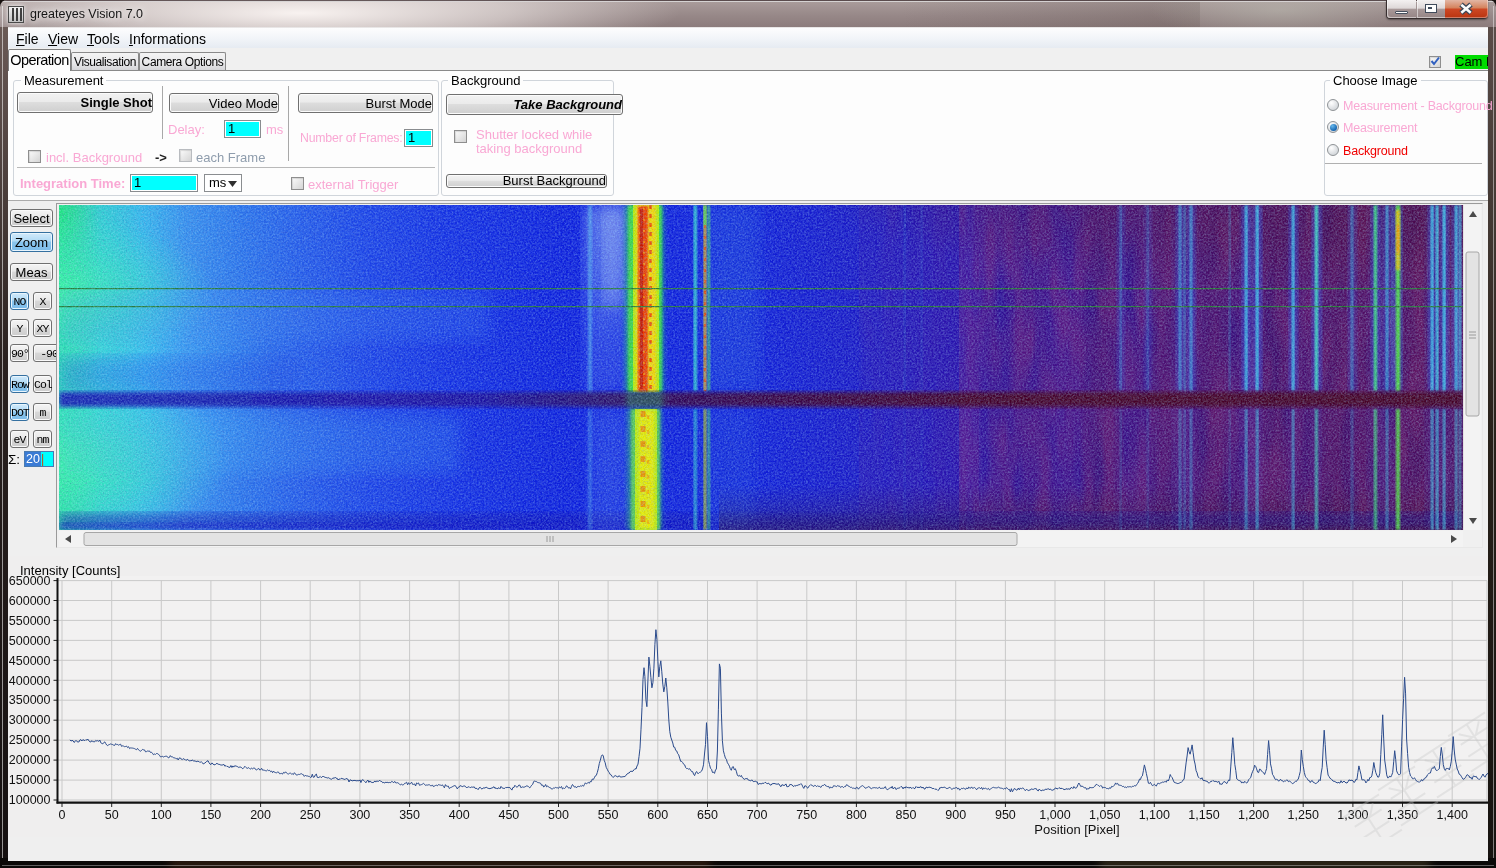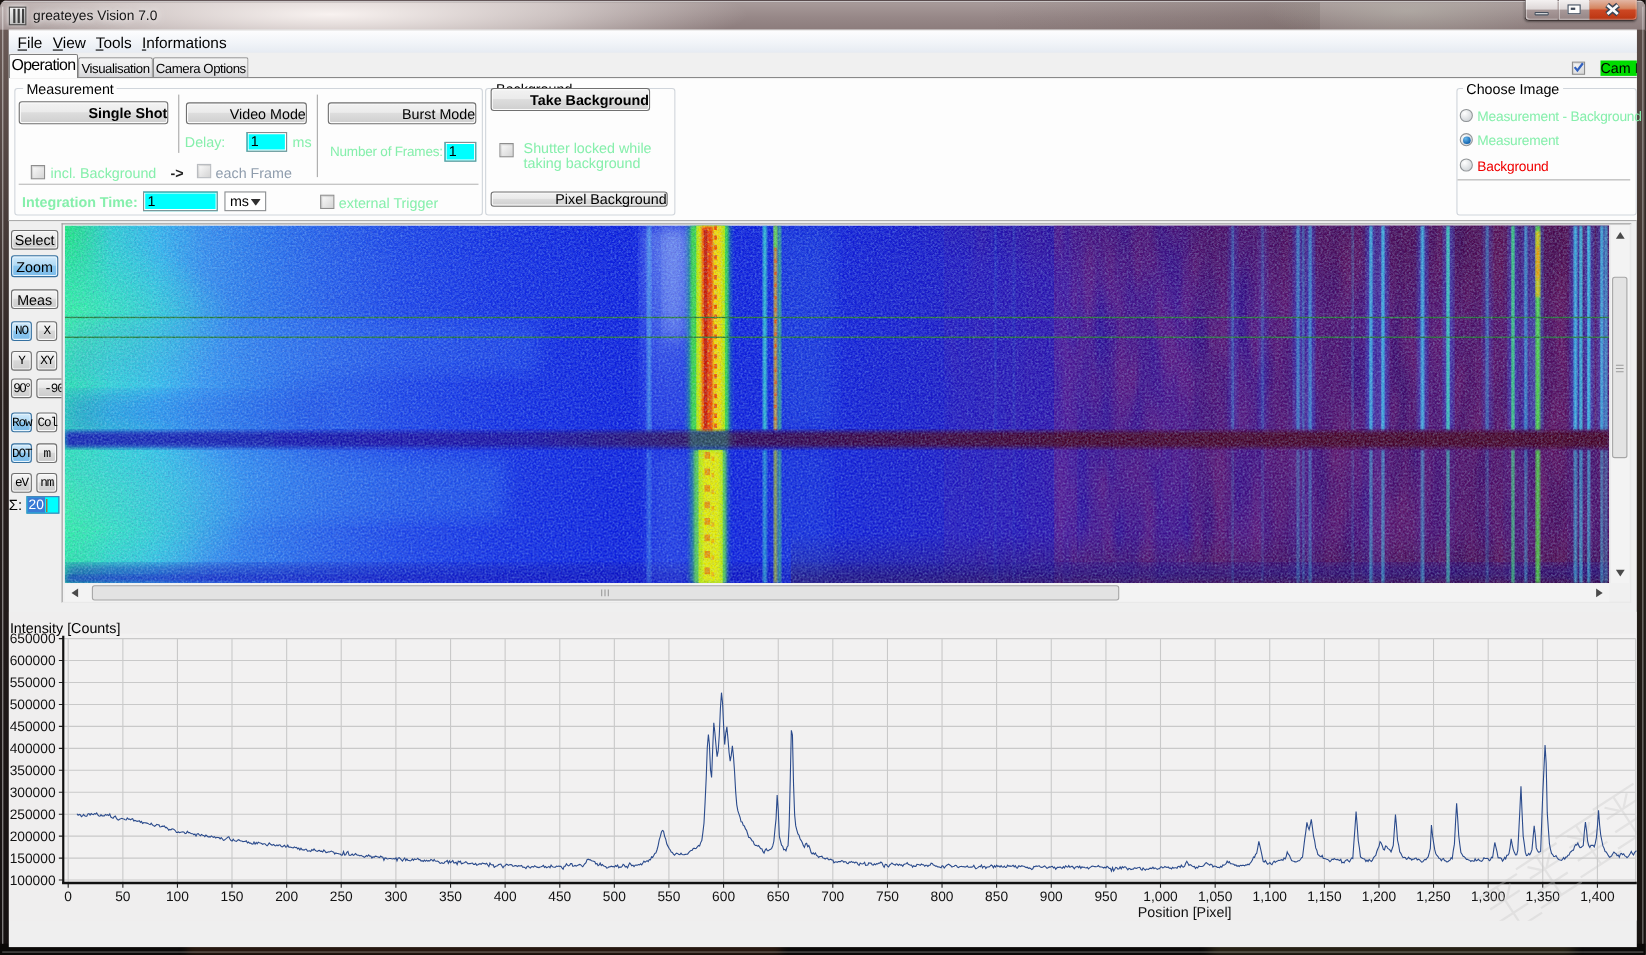--- a/index.html
+++ b/index.html
@@ -3,21 +3,21 @@
 *{margin:0;padding:0;box-sizing:border-box;}
 html,body{width:1496px;height:868px;overflow:hidden;background:#17100e;font-family:"Liberation Sans",sans-serif;}
 .abs{position:absolute;}
 #stage{position:relative;width:1496px;height:868px;}
 .btn{position:absolute;border:1px solid #707070;border-radius:3px;background:linear-gradient(#f2f2f2,#ebebeb 45%,#dddddd 50%,#cfcfcf);box-shadow:inset 0 0 0 1px #fbfbfb;font-size:13px;color:#000;text-align:right;}
 .cb{position:absolute;width:13px;height:13px;border:1px solid #8e8e8e;background:linear-gradient(135deg,#fcfcfc,#d4d4d4);box-shadow:inset 1px 1px 1px rgba(0,0,0,0.12);}
 .cyan{position:absolute;background:#00ffff;border:1px solid #898c8f;box-shadow:0 0 0 1px #fff inset;font-size:13px;color:#000;padding-left:3px;}
 .gb{position:absolute;border:1px solid #d0d5db;border-radius:3px;}
 .gbl{position:absolute;background:#fdfdfd;font-size:13px;color:#000;padding:0 3px;line-height:13px;}
 .radio{position:absolute;width:12px;height:12px;border-radius:50%;border:1px solid #8f9396;background:radial-gradient(circle at 35% 30%,#ffffff,#dcdfe2 60%,#c8ccd0);}
-.t13{position:absolute;font-size:13px;color:#86efac;white-space:nowrap;}
+.t13{position:absolute;font-size:13px;color:#f9a8d4;white-space:nowrap;}
 .sep{position:absolute;background:#a8a8a8;}
 </style></head><body>
 <div id="stage">
 
 <div class="abs" style="left:0;top:0;width:1496px;height:868px;background:#0d0a09;border-radius:7px 7px 0 0;"></div>
 <div class="abs" style="left:0;top:0;width:1496px;height:28px;border-radius:7px 7px 0 0;background:linear-gradient(#ab9e9d,#978888 55%,#8b7b7b);overflow:hidden;">
       <div class="abs" style="left:-80px;top:-30px;width:760px;height:86px;background:radial-gradient(closest-side,rgba(248,242,240,1),rgba(246,240,238,0.55) 55%,rgba(245,238,236,0) 100%);"></div>
       <div class="abs" style="left:900px;top:0;width:300px;height:28px;background:linear-gradient(90deg,rgba(90,75,72,0),rgba(90,75,72,0.25));"></div>
       <div class="abs" style="left:1150px;top:-20px;width:260px;height:60px;background:radial-gradient(closest-side,rgba(190,190,180,0.5),rgba(190,190,180,0));"></div>
       <div class="abs" style="left:0;top:0;width:1496px;height:1.5px;background:rgba(70,55,58,0.8);border-radius:7px 7px 0 0;"></div>
@@ -83,24 +83,24 @@
 <div class="sep" style="left:17px;top:167px;width:418px;height:1px;background:#b9b9b9;"></div>
 <div class="t13" style="left:20px;top:176px;font-weight:bold;">Integration Time:</div>
 <div class="cyan" style="left:130px;top:174px;width:68px;height:18px;line-height:16px;">1</div>
 <div class="abs" style="left:204px;top:174px;width:38px;height:18px;border:1px solid #8a8d90;background:#fff;font-size:13px;line-height:16px;padding-left:4px;">ms<svg width="9" height="6" style="position:absolute;right:4px;top:6px;">
         <path d="M0 0h9l-4.5 6z" fill="#303030"></path>
       </svg></div>
 <div class="cb" style="left:291px;top:177px;"></div>
 <div class="t13" style="left:308px;top:177px;">external Trigger</div>
 <div class="gb" style="left:441px;top:80px;width:173px;height:116px;"></div>
 <div class="gbl" style="left:448px;top:74px;">Background</div>
-<div class="btn" style="left:446px;top:80px;width:145px;height:21px;font-weight:bold;line-height:20px;">Take Background</div>
+<div class="btn" style="left:446px;top:94px;width:177px;height:21px;font-weight:bold;line-height:20px;font-style:italic;">Take Background</div>
 <div class="cb" style="left:454px;top:130px;"></div>
 <div class="t13" style="left:476px;top:128px;line-height:13.5px;">Shutter locked while<br>taking background</div>
-<div class="btn" style="left:446px;top:174px;width:161px;height:14px;font-size:13px;line-height:12px;">Pixel Background</div>
+<div class="btn" style="left:446px;top:174px;width:161px;height:14px;font-size:13px;line-height:12px;">Burst Background</div>
 <div class="cb" style="left:1429px;top:56px;width:12px;height:12px;"></div>
 <svg width="12" height="12" style="position:absolute;left:1429px;top:55px;">
       <path d="M2.5 6 L5 9 L10 2.5" stroke="#3060c0" stroke-width="2" fill="none"></path>
     </svg>
 <div class="abs" style="left:1455px;top:55px;width:33px;height:14px;background:#00dc00;font-size:13px;color:#000;line-height:14px;overflow:hidden;white-space:nowrap;">Cam L</div>
 <div class="gb" style="left:1324px;top:80px;width:164px;height:116px;"></div>
 <div class="gbl" style="left:1330px;top:74px;">Choose Image</div>
 <div class="radio" style="left:1327px;top:99px;"></div>
 <div class="t13" style="left:1343px;top:99px;font-size:12.5px;letter-spacing:-0.2px;">Measurement - Background</div>
 <div class="radio" style="left:1327px;top:121px;"></div>
@@ -109,21 +109,21 @@
 <div class="radio" style="left:1327px;top:144px;"></div>
 <div class="t13" style="left:1343px;top:144px;color:#f00000;font-size:12.5px;letter-spacing:-0.2px;">Background</div>
 <div class="sep" style="left:1325px;top:163px;width:157px;height:1px;background:#b0b0b0;"></div>
 <div style="position:absolute;border:1px solid #707070;border-radius:3px;background:linear-gradient(#f4f4f4,#e9e9e9 45%,#d8d8d8 50%,#cccccc);box-shadow:inset 0 0 0 1px #fafafa;text-align:center;color:#000;left:10px;top:209px;width:43px;height:18px;font-size:13px;line-height:17px;">Select</div>
 <div style="position:absolute;border:1px solid #3570a0;border-radius:3px;background:linear-gradient(#d2eafb,#b0daf5 45%,#8ac6ee 50%,#7cbcea);box-shadow:inset 0 0 0 1px #e8f5fd;text-align:center;color:#000;left:10px;top:232px;width:43px;height:20px;font-size:13px;line-height:19px;">Zoom</div>
 <div style="position:absolute;border:1px solid #707070;border-radius:3px;background:linear-gradient(#f4f4f4,#e9e9e9 45%,#d8d8d8 50%,#cccccc);box-shadow:inset 0 0 0 1px #fafafa;text-align:center;color:#000;left:10px;top:263px;width:43px;height:18px;font-size:13px;line-height:17px;">Meas</div>
 <div style="position:absolute;border:1px solid #3570a0;border-radius:3px;background:linear-gradient(#d2eafb,#b0daf5 45%,#8ac6ee 50%,#7cbcea);box-shadow:inset 0 0 0 1px #e8f5fd;text-align:center;color:#000;left:10px;top:292px;width:19px;height:18px;font-family:'Liberation Mono',monospace;font-size:11.5px;line-height:17px;letter-spacing:-1px;">NO</div>
 <div style="position:absolute;border:1px solid #707070;border-radius:3px;background:linear-gradient(#f4f4f4,#e9e9e9 45%,#d8d8d8 50%,#cccccc);box-shadow:inset 0 0 0 1px #fafafa;text-align:center;color:#000;left:33px;top:292px;width:19px;height:18px;font-family:'Liberation Mono',monospace;font-size:11.5px;line-height:17px;letter-spacing:-1px;">X</div>
 <div style="position:absolute;border:1px solid #707070;border-radius:3px;background:linear-gradient(#f4f4f4,#e9e9e9 45%,#d8d8d8 50%,#cccccc);box-shadow:inset 0 0 0 1px #fafafa;text-align:center;color:#000;left:10px;top:319px;width:19px;height:18px;font-family:'Liberation Mono',monospace;font-size:11.5px;line-height:17px;letter-spacing:-1px;">Y</div>
 <div style="position:absolute;border:1px solid #707070;border-radius:3px;background:linear-gradient(#f4f4f4,#e9e9e9 45%,#d8d8d8 50%,#cccccc);box-shadow:inset 0 0 0 1px #fafafa;text-align:center;color:#000;left:33px;top:319px;width:19px;height:18px;font-family:Liberation Mono, monospace;font-size:11.5px;line-height:17px;letter-spacing:-1px;">XY</div>
-<div style="position:absolute;border:1px solid #707070;border-radius:3px;background:linear-gradient(#f4f4f4,#e9e9e9 45%,#d8d8d8 50%,#cccccc);box-shadow:inset 0 0 0 1px #fafafa;text-align:center;color:#000;left:10px;top:344px;width:19px;height:18px;font-family:Liberation Sans, sans-serif;font-size:11.5px;line-height:17px;letter-spacing:-1px;">90°</div>
+<div style="position:absolute;border:1px solid #707070;border-radius:3px;background:linear-gradient(#f4f4f4,#e9e9e9 45%,#d8d8d8 50%,#cccccc);box-shadow:inset 0 0 0 1px #fafafa;text-align:center;color:#000;left:10px;top:344px;width:19px;height:18px;font-family:Liberation Mono, monospace;font-size:11.5px;line-height:17px;letter-spacing:-1px;">90°</div>
 <div style="position:absolute;border:1px solid #707070;border-radius:3px;background:linear-gradient(#f4f4f4,#e9e9e9 45%,#d8d8d8 50%,#cccccc);box-shadow:inset 0 0 0 1px #fafafa;text-align:center;color:#000;left:33px;top:344px;width:38px;height:18px;font-family:'Liberation Mono',monospace;font-size:11.5px;line-height:17px;letter-spacing:-1px;">-90°</div>
 <div style="position:absolute;border:1px solid #3570a0;border-radius:3px;background:linear-gradient(#d2eafb,#b0daf5 45%,#8ac6ee 50%,#7cbcea);box-shadow:inset 0 0 0 1px #e8f5fd;text-align:center;color:#000;left:10px;top:375px;width:19px;height:18px;font-family:'Liberation Mono',monospace;font-size:11.5px;line-height:17px;letter-spacing:-1px;">Row</div>
 <div style="position:absolute;border:1px solid #707070;border-radius:3px;background:linear-gradient(#f4f4f4,#e9e9e9 45%,#d8d8d8 50%,#cccccc);box-shadow:inset 0 0 0 1px #fafafa;text-align:center;color:#000;left:33px;top:375px;width:19px;height:18px;font-family:'Liberation Mono',monospace;font-size:11.5px;line-height:17px;letter-spacing:-1px;">Col</div>
 <div style="position:absolute;border:1px solid #3570a0;border-radius:3px;background:linear-gradient(#d2eafb,#b0daf5 45%,#8ac6ee 50%,#7cbcea);box-shadow:inset 0 0 0 1px #e8f5fd;text-align:center;color:#000;left:10px;top:403px;width:19px;height:18px;font-family:'Liberation Mono',monospace;font-size:11.5px;line-height:17px;letter-spacing:-1px;">DOT</div>
 <div style="position:absolute;border:1px solid #707070;border-radius:3px;background:linear-gradient(#f4f4f4,#e9e9e9 45%,#d8d8d8 50%,#cccccc);box-shadow:inset 0 0 0 1px #fafafa;text-align:center;color:#000;left:33px;top:403px;width:19px;height:18px;font-family:'Liberation Mono',monospace;font-size:11.5px;line-height:17px;letter-spacing:-1px;">m</div>
 <div style="position:absolute;border:1px solid #707070;border-radius:3px;background:linear-gradient(#f4f4f4,#e9e9e9 45%,#d8d8d8 50%,#cccccc);box-shadow:inset 0 0 0 1px #fafafa;text-align:center;color:#000;left:10px;top:430px;width:19px;height:18px;font-family:'Liberation Mono',monospace;font-size:11.5px;line-height:17px;letter-spacing:-1px;">eV</div>
 <div style="position:absolute;border:1px solid #707070;border-radius:3px;background:linear-gradient(#f4f4f4,#e9e9e9 45%,#d8d8d8 50%,#cccccc);box-shadow:inset 0 0 0 1px #fafafa;text-align:center;color:#000;left:33px;top:430px;width:19px;height:18px;font-family:'Liberation Mono',monospace;font-size:11.5px;line-height:17px;letter-spacing:-1px;">nm</div>
 <div class="abs" style="left:8px;top:452px;font-size:13.5px;color:#000;">Σ:</div>
 <div class="abs" style="left:24px;top:451px;width:30px;height:16px;background:#00ffff;border:1px solid #4a7ab0;font-size:12.5px;line-height:14px;"><span style="background:#3a7bd5;color:#fff;padding:0 1px;">20</span><span style="color:#c84a10;">|</span></div>
 <div class="abs" style="left:56px;top:203px;width:1427px;height:345px;border:1px solid #9a9a9a;border-right-color:#e8e8e8;border-bottom-color:#e8e8e8;background:#f0f0f0;"></div>
@@ -420,13 +420,13 @@
         </g>
         <g transform="translate(1436 212) rotate(-33)">
           <path d="M-22 -21h44M-22 21h44M-16 -7h32M-16 7h32M0 -21v42M-12 -17l10 10M12 -17l-10 10" stroke="#c8c8c8" stroke-width="2" fill="none"></path>
         </g>
         <g transform="translate(1470 186) rotate(-33)">
           <path d="M-22 -21h44M-22 21h44M-16 -7h32M-16 7h32M0 -21v42M-12 -17l10 10M12 -17l-10 10" stroke="#c8c8c8" stroke-width="2" fill="none"></path>
         </g>
       </g>
       <polyline points="62.0,183.8 63.0,185.1 64.0,184.4 65.0,184.7 66.0,186.4 67.0,185.7 68.0,184.3 69.0,185.7 69.9,185.9 70.9,186.0 71.9,184.0 72.9,183.6 73.9,185.0 74.9,183.6 75.9,184.2 76.9,184.6 77.9,183.6 78.9,184.1 79.9,183.1 80.9,184.9 81.9,185.8 82.9,186.0 83.8,184.6 84.8,185.7 85.8,185.7 86.8,185.8 87.8,184.4 88.8,185.1 89.8,184.6 90.8,185.4 91.8,184.0 92.8,186.8 93.8,187.4 94.8,187.9 95.8,186.5 96.8,185.9 97.7,187.5 98.7,189.0 99.7,189.6 100.7,188.8 101.7,188.4 102.7,187.9 103.7,188.3 104.7,188.6 105.7,189.2 106.7,189.4 107.7,187.6 108.7,188.6 109.7,188.5 110.7,189.2 111.7,188.5 112.6,188.2 113.6,190.4 114.6,189.8 115.6,190.1 116.6,190.7 117.6,190.5 118.6,190.1 119.6,191.6 120.6,190.7 121.6,192.6 122.6,191.9 123.6,192.0 124.6,192.1 125.6,192.3 126.5,192.6 127.5,193.2 128.5,193.7 129.5,192.4 130.5,193.8 131.5,194.6 132.5,195.2 133.5,194.5 134.5,193.4 135.5,193.8 136.5,193.9 137.5,195.8 138.5,195.6 139.5,195.0 140.4,195.2 141.4,194.9 142.4,196.4 143.4,196.2 144.4,197.2 145.4,198.7 146.4,198.0 147.4,198.5 148.4,197.5 149.4,197.6 150.4,198.2 151.4,199.2 152.4,200.8 153.4,200.7 154.3,200.3 155.3,201.0 156.3,200.6 157.3,200.3 158.3,200.2 159.3,200.5 160.3,201.9 161.3,201.5 162.3,199.6 163.3,200.9 164.3,200.8 165.3,201.6 166.3,201.9 167.3,201.9 168.3,202.9 169.2,202.2 170.2,204.0 171.2,202.1 172.2,201.8 173.2,203.0 174.2,203.7 175.2,202.6 176.2,203.3 177.2,203.5 178.2,204.5 179.2,203.2 180.2,204.0 181.2,204.9 182.2,204.6 183.1,205.0 184.1,203.9 185.1,204.7 186.1,205.2 187.1,204.6 188.1,205.9 189.1,205.2 190.1,205.4 191.1,205.5 192.1,206.6 193.1,205.5 194.1,206.5 195.1,207.9 196.1,207.6 197.0,206.8 198.0,206.2 199.0,205.1 200.0,204.7 201.0,206.7 202.0,208.1 203.0,208.5 204.0,206.9 205.0,208.2 206.0,208.6 207.0,208.9 208.0,207.8 209.0,207.4 210.0,208.1 210.9,208.4 211.9,208.5 212.9,209.1 213.9,209.0 214.9,208.9 215.9,208.4 216.9,210.3 217.9,209.5 218.9,210.5 219.9,210.5 220.9,211.3 221.9,211.4 222.9,209.5 223.9,211.5 224.9,209.9 225.8,211.1 226.8,209.6 227.8,210.1 228.8,210.3 229.8,210.8 230.8,211.5 231.8,211.0 232.8,211.0 233.8,212.1 234.8,212.8 235.8,211.8 236.8,210.3 237.8,211.3 238.8,212.1 239.7,212.3 240.7,211.6 241.7,212.6 242.7,213.0 243.7,212.1 244.7,212.9 245.7,212.0 246.7,212.1 247.7,213.6 248.7,213.9 249.7,213.1 250.7,212.4 251.7,214.0 252.7,213.7 253.6,212.3 254.6,214.2 255.6,214.1 256.6,214.3 257.6,214.7 258.6,214.8 259.6,213.9 260.6,214.6 261.6,214.3 262.6,215.7 263.6,215.0 264.6,216.7 265.6,215.1 266.6,216.4 267.6,216.6 268.5,216.8 269.5,216.1 270.5,216.1 271.5,217.7 272.5,217.6 273.5,217.4 274.5,218.1 275.5,216.4 276.5,217.1 277.5,215.8 278.5,217.0 279.5,217.7 280.5,218.0 281.5,217.3 282.4,217.1 283.4,218.0 284.4,217.8 285.4,218.5 286.4,216.7 287.4,217.8 288.4,219.1 289.4,218.9 290.4,218.4 291.4,218.5 292.4,218.0 293.4,217.7 294.4,218.4 295.4,218.7 296.3,220.4 297.3,219.4 298.3,219.9 299.3,219.9 300.3,220.3 301.3,220.4 302.3,221.4 303.3,221.2 304.3,218.2 305.3,221.3 306.3,221.1 307.3,218.9 308.3,218.0 309.3,221.4 310.2,221.6 311.2,221.3 312.2,220.4 313.2,221.6 314.2,221.0 315.2,220.0 316.2,221.0 317.2,221.4 318.2,221.5 319.2,222.1 320.2,221.6 321.2,222.2 322.2,222.7 323.2,223.4 324.2,222.7 325.1,221.8 326.1,222.5 327.1,221.2 328.1,222.3 329.1,222.2 330.1,224.0 331.1,222.9 332.1,223.4 333.1,222.3 334.1,222.5 335.1,222.9 336.1,223.2 337.1,223.6 338.1,222.3 339.0,223.0 340.0,223.2 341.0,226.0 342.0,223.9 343.0,224.1 344.0,224.9 345.0,224.7 346.0,224.4 347.0,224.5 348.0,224.7 349.0,224.9 350.0,224.5 351.0,225.0 352.0,223.9 352.9,226.6 353.9,224.1 354.9,223.7 355.9,224.6 356.9,225.7 357.9,226.8 358.9,225.1 359.9,224.0 360.9,226.4 361.9,224.9 362.9,226.2 363.9,226.3 364.9,226.6 365.9,226.2 366.9,224.9 367.8,226.1 368.8,224.8 369.8,225.4 370.8,225.2 371.8,224.2 372.8,225.5 373.8,225.5 374.8,226.8 375.8,226.4 376.8,227.1 377.8,225.9 378.8,227.0 379.8,226.0 380.8,226.8 381.7,226.4 382.7,226.7 383.7,225.4 384.7,225.8 385.7,226.8 386.7,225.4 387.7,226.8 388.7,226.9 389.7,226.7 390.7,227.3 391.7,228.5 392.7,228.8 393.7,228.2 394.7,229.0 395.6,228.7 396.6,227.4 397.6,227.1 398.6,226.2 399.6,228.8 400.6,226.7 401.6,228.3 402.6,227.4 403.6,226.2 404.6,228.4 405.6,228.4 406.6,227.9 407.6,230.0 408.6,226.9 409.6,227.6 410.5,226.9 411.5,229.3 412.5,228.9 413.5,228.6 414.5,228.1 415.5,227.4 416.5,228.2 417.5,229.4 418.5,229.0 419.5,229.1 420.5,228.8 421.5,228.7 422.5,229.8 423.5,229.8 424.4,228.9 425.4,230.6 426.4,230.1 427.4,229.5 428.4,229.2 429.4,229.8 430.4,228.6 431.4,228.9 432.4,229.1 433.4,229.5 434.4,228.8 435.4,230.4 436.4,231.8 437.4,228.6 438.3,230.0 439.3,230.3 440.3,230.1 441.3,232.5 442.3,231.7 443.3,231.3 444.3,231.0 445.3,230.0 446.3,229.7 447.3,229.6 448.3,231.2 449.3,232.9 450.3,231.2 451.3,231.1 452.2,229.6 453.2,230.0 454.2,230.7 455.2,230.2 456.2,229.9 457.2,230.2 458.2,231.5 459.2,231.5 460.2,230.9 461.2,230.8 462.2,231.8 463.2,231.0 464.2,231.2 465.2,231.2 466.2,230.8 467.1,232.4 468.1,232.3 469.1,232.6 470.1,233.7 471.1,231.9 472.1,231.2 473.1,232.5 474.1,233.1 475.1,232.0 476.1,231.8 477.1,232.2 478.1,231.0 479.1,231.8 480.1,232.3 481.0,232.5 482.0,232.7 483.0,232.2 484.0,232.0 485.0,231.5 486.0,230.7 487.0,232.5 488.0,231.7 489.0,232.9 490.0,232.3 491.0,231.7 492.0,232.8 493.0,230.4 494.0,231.8 494.9,232.2 495.9,232.4 496.9,232.3 497.9,231.3 498.9,231.7 499.9,231.3 500.9,231.6 501.9,231.5 502.9,232.9 503.9,234.1 504.9,231.5 505.9,231.5 506.9,229.3 507.9,230.5 508.9,231.2 509.8,230.7 510.8,229.1 511.8,229.1 512.8,231.6 513.8,231.3 514.8,230.8 515.8,231.3 516.8,230.9 517.8,230.4 518.8,229.8 519.8,230.1 520.8,231.1 521.8,231.9 522.8,230.4 523.7,229.2 524.7,228.3 525.7,225.5 526.7,225.1 527.7,225.5 528.7,225.7 529.7,226.5 530.7,226.7 531.7,226.9 532.7,227.4 533.7,229.4 534.7,229.0 535.7,231.0 536.7,230.3 537.6,228.5 538.6,230.8 539.6,229.9 540.6,231.1 541.6,231.5 542.6,231.8 543.6,233.1 544.6,232.8 545.6,232.0 546.6,232.1 547.6,231.4 548.6,231.8 549.6,231.8 550.6,232.3 551.5,230.9 552.5,231.7 553.5,230.5 554.5,233.0 555.5,232.1 556.5,232.5 557.5,231.7 558.5,229.8 559.5,230.5 560.5,232.1 561.5,231.6 562.5,232.9 563.5,230.3 564.5,228.5 565.5,229.8 566.4,231.1 567.4,230.5 568.4,231.9 569.4,230.6 570.4,230.4 571.4,230.6 572.4,229.9 573.4,230.2 574.4,229.3 575.4,230.3 576.4,228.6 577.4,226.8 578.4,227.9 579.4,227.1 580.3,226.4 581.3,227.3 582.3,225.4 583.3,225.7 584.3,223.0 585.3,223.6 586.3,221.8 587.3,219.9 588.3,219.4 589.3,216.5 590.3,212.7 591.3,207.5 592.3,204.4 593.3,200.4 594.2,198.9 595.2,199.5 596.2,204.3 597.2,206.8 598.2,211.3 599.2,213.2 600.2,215.2 601.2,216.5 602.2,218.5 603.2,218.9 604.2,220.5 605.2,221.5 606.2,220.2 607.2,219.6 608.1,220.0 609.1,220.8 610.1,220.9 611.1,219.6 612.1,220.9 613.1,221.0 614.1,220.9 615.1,220.7 616.1,220.6 617.1,220.5 618.1,219.1 619.1,218.0 620.1,217.2 621.1,217.1 622.1,215.6 623.0,215.1 624.0,215.5 625.0,215.1 626.0,213.8 627.0,212.6 628.0,213.1 629.0,210.0 630.0,208.1 631.0,200.7 632.0,192.2 633.0,173.2 634.0,151.4 635.0,123.4 636.0,111.7 636.9,120.6 637.9,143.8 638.9,150.7 639.9,124.9 640.9,101.1 641.9,110.3 642.9,121.5 643.9,131.8 644.9,126.7 645.9,112.2 646.9,88.3 647.9,73.7 648.9,83.5 649.9,105.3 650.8,120.9 651.8,110.5 652.8,104.8 653.8,115.8 654.8,128.1 655.8,135.9 656.8,130.5 657.8,122.0 658.8,131.8 659.8,146.0 660.8,163.9 661.8,175.7 662.8,181.2 663.8,184.1 664.8,187.0 665.7,191.1 666.7,191.2 667.7,194.4 668.7,194.9 669.7,197.6 670.7,198.8 671.7,202.2 672.7,205.4 673.7,205.4 674.7,206.6 675.7,208.3 676.7,208.9 677.7,211.7 678.7,212.6 679.6,212.5 680.6,213.2 681.6,212.7 682.6,214.1 683.6,215.6 684.6,215.6 685.6,218.2 686.6,219.6 687.6,216.8 688.6,215.5 689.6,217.4 690.6,217.4 691.6,216.4 692.6,216.0 693.5,215.2 694.5,213.0 695.5,208.8 696.5,198.0 697.5,188.4 698.5,166.7 699.5,180.7 700.5,204.4 701.5,208.5 702.5,212.3 703.5,213.3 704.5,216.5 705.5,216.1 706.5,217.4 707.5,214.0 708.4,213.0 709.4,195.0 710.4,153.2 711.4,107.9 712.4,112.2 713.4,157.1 714.4,184.7 715.4,194.8 716.4,198.6 717.4,202.1 718.4,203.3 719.4,206.8 720.4,208.2 721.4,210.2 722.3,212.7 723.3,214.3 724.3,211.1 725.3,210.6 726.3,213.7 727.3,212.7 728.3,215.2 729.3,218.9 730.3,220.2 731.3,219.3 732.3,220.6 733.3,219.4 734.3,221.6 735.3,222.2 736.2,223.5 737.2,222.7 738.2,222.7 739.2,222.3 740.2,224.0 741.2,224.2 742.2,224.9 743.2,224.3 744.2,224.1 745.2,225.6 746.2,225.6 747.2,225.1 748.2,225.8 749.2,225.8 750.1,228.5 751.1,227.7 752.1,227.5 753.1,228.0 754.1,227.3 755.1,227.3 756.1,227.3 757.1,226.3 758.1,226.7 759.1,227.9 760.1,227.2 761.1,227.5 762.1,229.0 763.1,229.1 764.1,227.6 765.0,228.0 766.0,227.1 767.0,228.0 768.0,227.7 769.0,228.5 770.0,227.7 771.0,228.0 772.0,229.9 773.0,230.7 774.0,228.6 775.0,229.2 776.0,229.4 777.0,229.1 778.0,227.9 778.9,230.8 779.9,230.6 780.9,230.4 781.9,228.3 782.9,228.7 783.9,228.7 784.9,230.1 785.9,230.5 786.9,229.3 787.9,230.2 788.9,229.2 789.9,229.4 790.9,228.6 791.9,228.7 792.8,227.6 793.8,228.4 794.8,230.8 795.8,232.4 796.8,229.8 797.8,229.9 798.8,231.4 799.8,232.2 800.8,230.3 801.8,229.6 802.8,228.5 803.8,229.4 804.8,229.8 805.8,230.5 806.8,229.3 807.7,229.7 808.7,230.7 809.7,229.6 810.7,230.5 811.7,230.3 812.7,231.5 813.7,229.9 814.7,229.4 815.7,229.3 816.7,228.3 817.7,229.8 818.7,230.2 819.7,230.6 820.7,230.4 821.6,232.3 822.6,231.0 823.6,231.6 824.6,231.6 825.6,229.7 826.6,229.9 827.6,230.2 828.6,230.7 829.6,229.5 830.6,230.1 831.6,230.1 832.6,231.5 833.6,230.6 834.6,230.6 835.5,231.6 836.5,230.6 837.5,230.6 838.5,228.7 839.5,229.0 840.5,230.3 841.5,230.6 842.5,231.4 843.5,231.3 844.5,232.2 845.5,232.1 846.5,232.4 847.5,232.9 848.5,231.1 849.4,231.5 850.4,233.2 851.4,231.9 852.4,230.8 853.4,230.2 854.4,229.6 855.4,230.3 856.4,231.0 857.4,232.3 858.4,231.8 859.4,231.4 860.4,230.7 861.4,230.8 862.4,232.2 863.4,232.7 864.3,232.0 865.3,231.8 866.3,231.6 867.3,231.9 868.3,231.7 869.3,232.3 870.3,232.0 871.3,231.1 872.3,232.4 873.3,232.4 874.3,232.2 875.3,232.3 876.3,232.0 877.3,230.6 878.2,232.6 879.2,233.8 880.2,233.2 881.2,232.5 882.2,231.6 883.2,232.0 884.2,230.3 885.2,233.0 886.2,231.7 887.2,231.5 888.2,233.6 889.2,232.3 890.2,232.2 891.2,232.1 892.1,231.4 893.1,230.4 894.1,231.0 895.1,232.9 896.1,231.1 897.1,232.2 898.1,230.6 899.1,231.8 900.1,231.2 901.1,232.3 902.1,231.0 903.1,232.1 904.1,232.4 905.1,231.4 906.0,232.6 907.0,232.5 908.0,230.5 909.0,231.5 910.0,231.2 911.0,231.6 912.0,231.2 913.0,230.6 914.0,232.1 915.0,231.0 916.0,232.8 917.0,233.1 918.0,231.2 919.0,231.4 920.0,231.9 920.9,230.9 921.9,231.5 922.9,231.5 923.9,232.1 924.9,232.7 925.9,232.4 926.9,233.4 927.9,233.0 928.9,233.5 929.9,234.5 930.9,233.8 931.9,231.6 932.9,231.9 933.9,231.2 934.8,231.7 935.8,231.3 936.8,231.1 937.8,232.2 938.8,232.5 939.8,232.4 940.8,231.8 941.8,231.2 942.8,232.4 943.8,233.3 944.8,232.8 945.8,232.1 946.8,232.3 947.8,231.7 948.7,231.5 949.7,233.0 950.7,232.2 951.7,234.2 952.7,233.1 953.7,232.3 954.7,232.6 955.7,232.1 956.7,232.8 957.7,233.3 958.7,231.8 959.7,233.0 960.7,231.1 961.7,231.9 962.7,232.2 963.6,230.9 964.6,232.4 965.6,231.9 966.6,231.5 967.6,232.4 968.6,233.8 969.6,232.3 970.6,231.9 971.6,231.7 972.6,232.8 973.6,231.4 974.6,233.5 975.6,231.9 976.6,232.6 977.5,232.2 978.5,232.8 979.5,233.1 980.5,232.4 981.5,233.9 982.5,233.0 983.5,232.3 984.5,231.6 985.5,231.3 986.5,231.7 987.5,231.8 988.5,231.9 989.5,231.7 990.5,230.9 991.4,231.9 992.4,232.1 993.4,232.2 994.4,232.4 995.4,233.1 996.4,232.4 997.4,233.0 998.4,231.6 999.4,232.3 1000.4,233.5 1001.4,233.4 1002.4,235.9 1003.4,232.7 1004.4,235.8 1005.4,234.3 1006.3,232.5 1007.3,232.9 1008.3,234.2 1009.3,233.9 1010.3,232.1 1011.3,233.8 1012.3,231.9 1013.3,232.9 1014.3,232.1 1015.3,232.2 1016.3,233.4 1017.3,234.7 1018.3,233.4 1019.3,233.8 1020.2,234.6 1021.2,234.1 1022.2,234.2 1023.2,232.9 1024.2,233.2 1025.2,233.5 1026.2,232.8 1027.2,232.7 1028.2,232.5 1029.2,234.3 1030.2,235.0 1031.2,233.1 1032.2,234.1 1033.2,235.0 1034.1,234.0 1035.1,234.2 1036.1,234.3 1037.1,233.4 1038.1,233.2 1039.1,233.6 1040.1,232.4 1041.1,233.7 1042.1,233.0 1043.1,233.7 1044.1,234.4 1045.1,233.8 1046.1,233.7 1047.1,232.1 1048.0,232.0 1049.0,232.9 1050.0,232.7 1051.0,231.6 1052.0,232.3 1053.0,232.6 1054.0,232.2 1055.0,233.2 1056.0,233.2 1057.0,233.9 1058.0,232.5 1059.0,233.3 1060.0,232.9 1061.0,232.9 1062.0,233.3 1062.9,231.7 1063.9,231.5 1064.9,232.6 1065.9,230.5 1066.9,231.9 1067.9,232.2 1068.9,231.4 1069.9,228.8 1070.9,227.0 1071.9,228.8 1072.9,230.7 1073.9,230.0 1074.9,230.6 1075.9,231.4 1076.8,231.9 1077.8,231.7 1078.8,233.6 1079.8,232.4 1080.8,233.0 1081.8,231.2 1082.8,231.7 1083.8,231.7 1084.8,231.6 1085.8,231.3 1086.8,230.3 1087.8,228.7 1088.8,228.3 1089.8,229.3 1090.7,229.6 1091.7,230.5 1092.7,229.5 1093.7,230.0 1094.7,232.2 1095.7,231.3 1096.7,231.5 1097.7,231.7 1098.7,232.6 1099.7,232.5 1100.7,233.0 1101.7,231.6 1102.7,232.3 1103.7,230.3 1104.7,230.6 1105.6,230.0 1106.6,229.2 1107.6,226.9 1108.6,228.2 1109.6,227.3 1110.6,229.2 1111.6,229.2 1112.6,229.4 1113.6,229.7 1114.6,230.6 1115.6,230.3 1116.6,231.5 1117.6,231.0 1118.6,231.7 1119.5,230.6 1120.5,230.9 1121.5,230.7 1122.5,230.7 1123.5,231.2 1124.5,230.2 1125.5,230.4 1126.5,229.6 1127.5,230.1 1128.5,228.8 1129.5,227.5 1130.5,225.9 1131.5,223.1 1132.5,223.5 1133.4,220.7 1134.4,219.9 1135.4,214.7 1136.4,208.9 1137.4,212.9 1138.4,217.6 1139.4,222.2 1140.4,227.2 1141.4,227.6 1142.4,226.3 1143.4,228.2 1144.4,229.7 1145.4,229.1 1146.4,228.2 1147.3,229.4 1148.3,230.1 1149.3,228.1 1150.3,226.9 1151.3,228.0 1152.3,227.1 1153.3,226.8 1154.3,226.1 1155.3,226.3 1156.3,225.8 1157.3,225.5 1158.3,226.2 1159.3,223.9 1160.3,225.0 1161.3,222.5 1162.2,218.5 1163.2,220.6 1164.2,221.6 1165.2,224.1 1166.2,226.3 1167.2,226.7 1168.2,227.0 1169.2,227.5 1170.2,227.5 1171.2,227.2 1172.2,226.5 1173.2,226.5 1174.2,225.4 1175.2,223.8 1176.1,223.3 1177.1,215.1 1178.1,206.9 1179.1,200.0 1180.1,191.6 1181.1,195.7 1182.1,198.2 1183.1,194.0 1184.1,188.9 1185.1,196.3 1186.1,204.0 1187.1,208.1 1188.1,214.8 1189.1,216.9 1190.0,220.7 1191.0,221.5 1192.0,222.5 1193.0,223.0 1194.0,221.7 1195.0,224.4 1196.0,224.4 1197.0,224.7 1198.0,225.1 1199.0,225.3 1200.0,226.1 1201.0,227.3 1202.0,226.3 1203.0,225.1 1204.0,225.4 1204.9,224.5 1205.9,225.1 1206.9,225.6 1207.9,225.3 1208.9,225.8 1209.9,226.3 1210.9,225.2 1211.9,228.4 1212.9,227.7 1213.9,228.5 1214.9,226.6 1215.9,225.9 1216.9,225.6 1217.9,226.9 1218.8,227.6 1219.8,225.5 1220.8,223.9 1221.8,224.5 1222.8,210.1 1223.8,196.6 1224.8,181.7 1225.8,194.3 1226.8,208.3 1227.8,214.7 1228.8,223.0 1229.8,223.8 1230.8,224.5 1231.8,224.7 1232.7,225.1 1233.7,227.1 1234.7,225.9 1235.7,227.1 1236.7,225.3 1237.7,226.4 1238.7,227.1 1239.7,225.9 1240.7,223.6 1241.7,222.5 1242.7,221.6 1243.7,217.9 1244.7,215.3 1245.7,213.2 1246.6,209.2 1247.6,210.3 1248.6,212.8 1249.6,216.1 1250.6,216.6 1251.6,213.1 1252.6,213.4 1253.6,215.3 1254.6,215.9 1255.6,216.7 1256.6,218.5 1257.6,215.6 1258.6,212.6 1259.6,198.4 1260.6,184.6 1261.5,194.4 1262.5,207.9 1263.5,212.2 1264.5,218.4 1265.5,219.8 1266.5,222.0 1267.5,223.7 1268.5,223.3 1269.5,223.6 1270.5,225.1 1271.5,224.7 1272.5,223.2 1273.5,224.6 1274.5,224.6 1275.4,225.9 1276.4,225.0 1277.4,225.1 1278.4,224.2 1279.4,224.0 1280.4,225.7 1281.4,225.1 1282.4,225.5 1283.4,226.7 1284.4,227.7 1285.4,227.4 1286.4,226.1 1287.4,225.3 1288.4,225.5 1289.3,224.0 1290.3,223.0 1291.3,219.4 1292.3,215.3 1293.3,194.0 1294.3,203.7 1295.3,210.3 1296.3,216.4 1297.3,220.2 1298.3,221.7 1299.3,222.7 1300.3,224.5 1301.3,224.6 1302.3,226.5 1303.2,225.0 1304.2,224.5 1305.2,226.3 1306.2,226.6 1307.2,227.5 1308.2,227.4 1309.2,226.5 1310.2,226.0 1311.2,223.7 1312.2,224.7 1313.2,217.0 1314.2,211.4 1315.2,191.9 1316.2,174.2 1317.2,188.5 1318.1,203.5 1319.1,211.7 1320.1,219.1 1321.1,220.6 1322.1,222.4 1323.1,222.8 1324.1,223.9 1325.1,225.2 1326.1,225.1 1327.1,225.8 1328.1,226.0 1329.1,227.1 1330.1,226.3 1331.1,226.8 1332.0,227.1 1333.0,224.7 1334.0,226.6 1335.0,226.1 1336.0,225.0 1337.0,226.3 1338.0,226.7 1339.0,227.1 1340.0,225.8 1341.0,223.8 1342.0,224.5 1343.0,224.4 1344.0,224.2 1345.0,224.8 1345.9,226.5 1346.9,225.8 1347.9,223.3 1348.9,223.8 1349.9,216.6 1350.9,209.9 1351.9,214.2 1352.9,218.2 1353.9,223.8 1354.9,223.9 1355.9,223.8 1356.9,224.4 1357.9,226.9 1358.9,225.5 1359.9,223.4 1360.8,224.8 1361.8,221.5 1362.8,221.5 1363.8,219.9 1364.8,214.3 1365.8,206.5 1366.8,212.2 1367.8,216.6 1368.8,219.1 1369.8,221.2 1370.8,221.0 1371.8,217.2 1372.8,198.3 1373.8,178.3 1374.7,158.8 1375.7,182.9 1376.7,204.1 1377.7,211.0 1378.7,218.9 1379.7,221.9 1380.7,221.6 1381.7,219.9 1382.7,221.1 1383.7,219.3 1384.7,216.4 1385.7,205.7 1386.7,194.7 1387.7,203.3 1388.6,214.8 1389.6,217.2 1390.6,218.7 1391.6,218.5 1392.6,217.8 1393.6,190.1 1394.6,163.5 1395.6,142.6 1396.6,121.3 1397.6,137.9 1398.6,183.0 1399.6,197.7 1400.6,211.2 1401.6,216.5 1402.5,219.9 1403.5,220.8 1404.5,222.7 1405.5,222.7 1406.5,221.8 1407.5,223.5 1408.5,225.0 1409.5,225.5 1410.5,225.9 1411.5,226.2 1412.5,225.2 1413.5,223.6 1414.5,225.1 1415.5,223.2 1416.5,223.1 1417.4,221.4 1418.4,221.2 1419.4,218.9 1420.4,218.1 1421.4,217.0 1422.4,217.0 1423.4,213.5 1424.4,211.9 1425.4,212.3 1426.4,210.4 1427.4,213.0 1428.4,214.5 1429.4,214.4 1430.4,213.4 1431.3,212.8 1432.3,200.4 1433.3,191.4 1434.3,199.0 1435.3,208.6 1436.3,212.7 1437.3,214.4 1438.3,212.4 1439.3,212.5 1440.3,212.4 1441.3,213.9 1442.3,210.5 1443.3,205.2 1444.3,194.1 1445.2,180.6 1446.2,194.0 1447.2,203.1 1448.2,208.1 1449.2,213.0 1450.2,215.0 1451.2,218.2 1452.2,218.6 1453.2,220.2 1454.2,221.9 1455.2,223.3 1456.2,222.9 1457.2,221.8 1458.2,220.2 1459.2,218.6 1460.1,219.4 1461.1,220.0 1462.1,222.0 1463.1,221.3 1464.1,223.3 1465.1,220.3 1466.1,219.9 1467.1,221.0 1468.1,220.2 1469.1,222.1 1470.1,222.5 1471.1,223.7 1472.1,222.7 1473.1,221.5 1474.0,219.9 1475.0,218.0 1476.0,220.1 1477.0,221.2 1478.0,219.1 1479.0,217.8 1480.0,217.6" fill="none" stroke="#2b4b8c" stroke-width="1"></polyline>
     </svg>
-<div class="abs" style="left:9px;top:563px;font-size:13px;color:#000;">Intensity [Counts]</div>
+<div class="abs" style="left:20px;top:563px;font-size:13px;color:#000;">Intensity [Counts]</div>
 </div>
 </body></html>

